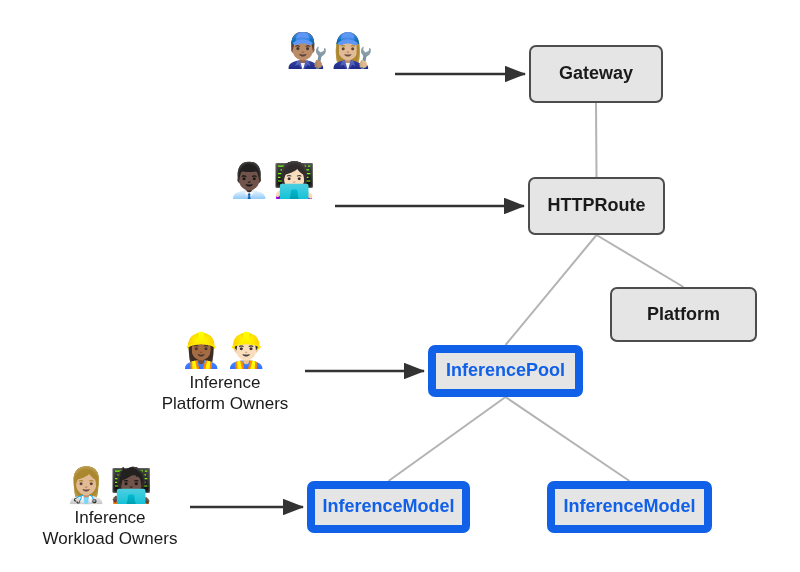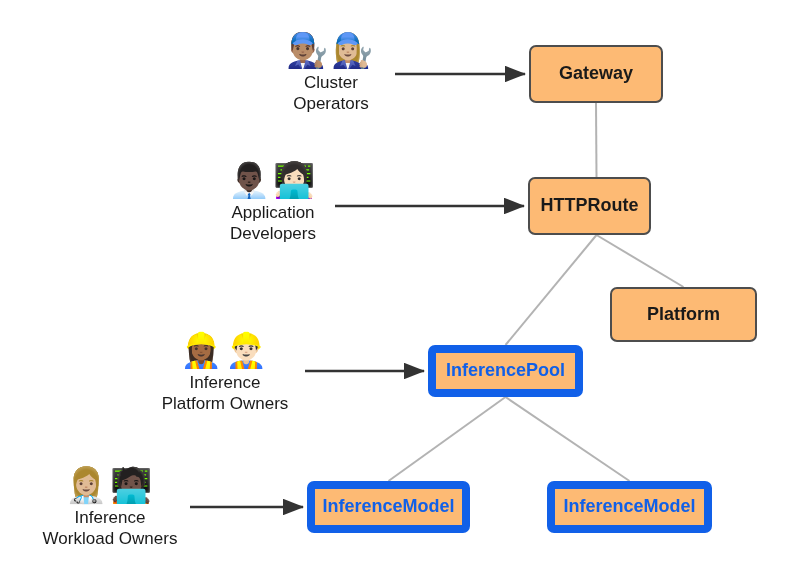--- a/index.html
+++ b/index.html
@@ -25,21 +25,21 @@
     width: 800px;
     height: 572px;
     pointer-events: none;
   }
   .node {
     position: absolute;
     box-sizing: border-box;
     display: flex;
     align-items: center;
     justify-content: center;
-    background: #fdba74;
+    background: #e5e5e5;
     border-radius: 7px;
     text-align: center;
     line-height: 1.1;
   }
   .node.kind-core {
     border: 2px solid #4d4d4d;
     color: #1a1a1a;
     font-weight: bold;
     font-size: 18px;
   }
@@ -95,46 +95,42 @@
         <line x1="335" y1="206" x2="524" y2="206" stroke="#333333" stroke-width="2.4" marker-end="url(#arrowhead)"></line>
         <line x1="305" y1="371" x2="424" y2="371" stroke="#333333" stroke-width="2.4" marker-end="url(#arrowhead)"></line>
         <line x1="190" y1="507" x2="303" y2="507" stroke="#333333" stroke-width="2.4" marker-end="url(#arrowhead)"></line>
       </g>
   </svg>
 
   <div id="nodes-layer">
       <div class="node kind-core" style="left: 529px; top: 45px; width: 134px; height: 58px; border-color: rgb(77, 77, 77); color: rgb(26, 26, 26);">
         <span>Gateway</span>
       </div>
-      <div class="node kind-core" style="left: 528px; top: 177px; width: 123px; height: 58px; border-color: rgb(77, 77, 77); color: rgb(26, 26, 26);">
+      <div class="node kind-core" style="left: 528px; top: 177px; width: 137px; height: 58px; border-color: rgb(77, 77, 77); color: rgb(26, 26, 26);">
         <span>HTTPRoute</span>
       </div>
       <div class="node kind-core" style="left: 610px; top: 287px; width: 147px; height: 55px; border-color: rgb(77, 77, 77); color: rgb(26, 26, 26);">
         <span>Platform</span>
       </div>
       <div class="node kind-inference" style="left: 428px; top: 345px; width: 155px; height: 52px; border-color: rgb(17, 96, 232); color: rgb(17, 96, 232);">
         <span>InferencePool</span>
       </div>
       <div class="node kind-inference" style="left: 307px; top: 481px; width: 163px; height: 52px; border-color: rgb(17, 96, 232); color: rgb(17, 96, 232);">
         <span>InferenceModel</span>
       </div>
       <div class="node kind-inference" style="left: 547px; top: 481px; width: 165px; height: 52px; border-color: rgb(17, 96, 232); color: rgb(17, 96, 232);">
         <span>InferenceModel</span>
       </div>
     </div>
   <div id="personas-layer">
       <div class="persona" style="left: 226px; top: 30px;">
         <div class="persona-emoji">👨🏽‍🔧👩🏼‍🔧</div>
-        <div class="persona-label" style="color: rgb(26, 26, 26);">Cluster
-Operators</div>
       </div>
       <div class="persona" style="left: 168px; top: 160px;">
         <div class="persona-emoji">👨🏿‍💼👩🏻‍💻</div>
-        <div class="persona-label" style="color: rgb(26, 26, 26);">Application
-Developers</div>
       </div>
       <div class="persona" style="left: 120px; top: 330px;">
         <div class="persona-emoji">👷🏾‍♀️👷🏻‍♂️</div>
         <div class="persona-label" style="color: rgb(26, 26, 26);">Inference
 Platform Owners</div>
       </div>
       <div class="persona" style="left: 5px; top: 465px;">
         <div class="persona-emoji">👩🏼‍⚕️🧑🏿‍💻</div>
         <div class="persona-label" style="color: rgb(26, 26, 26);">Inference
 Workload Owners</div>

